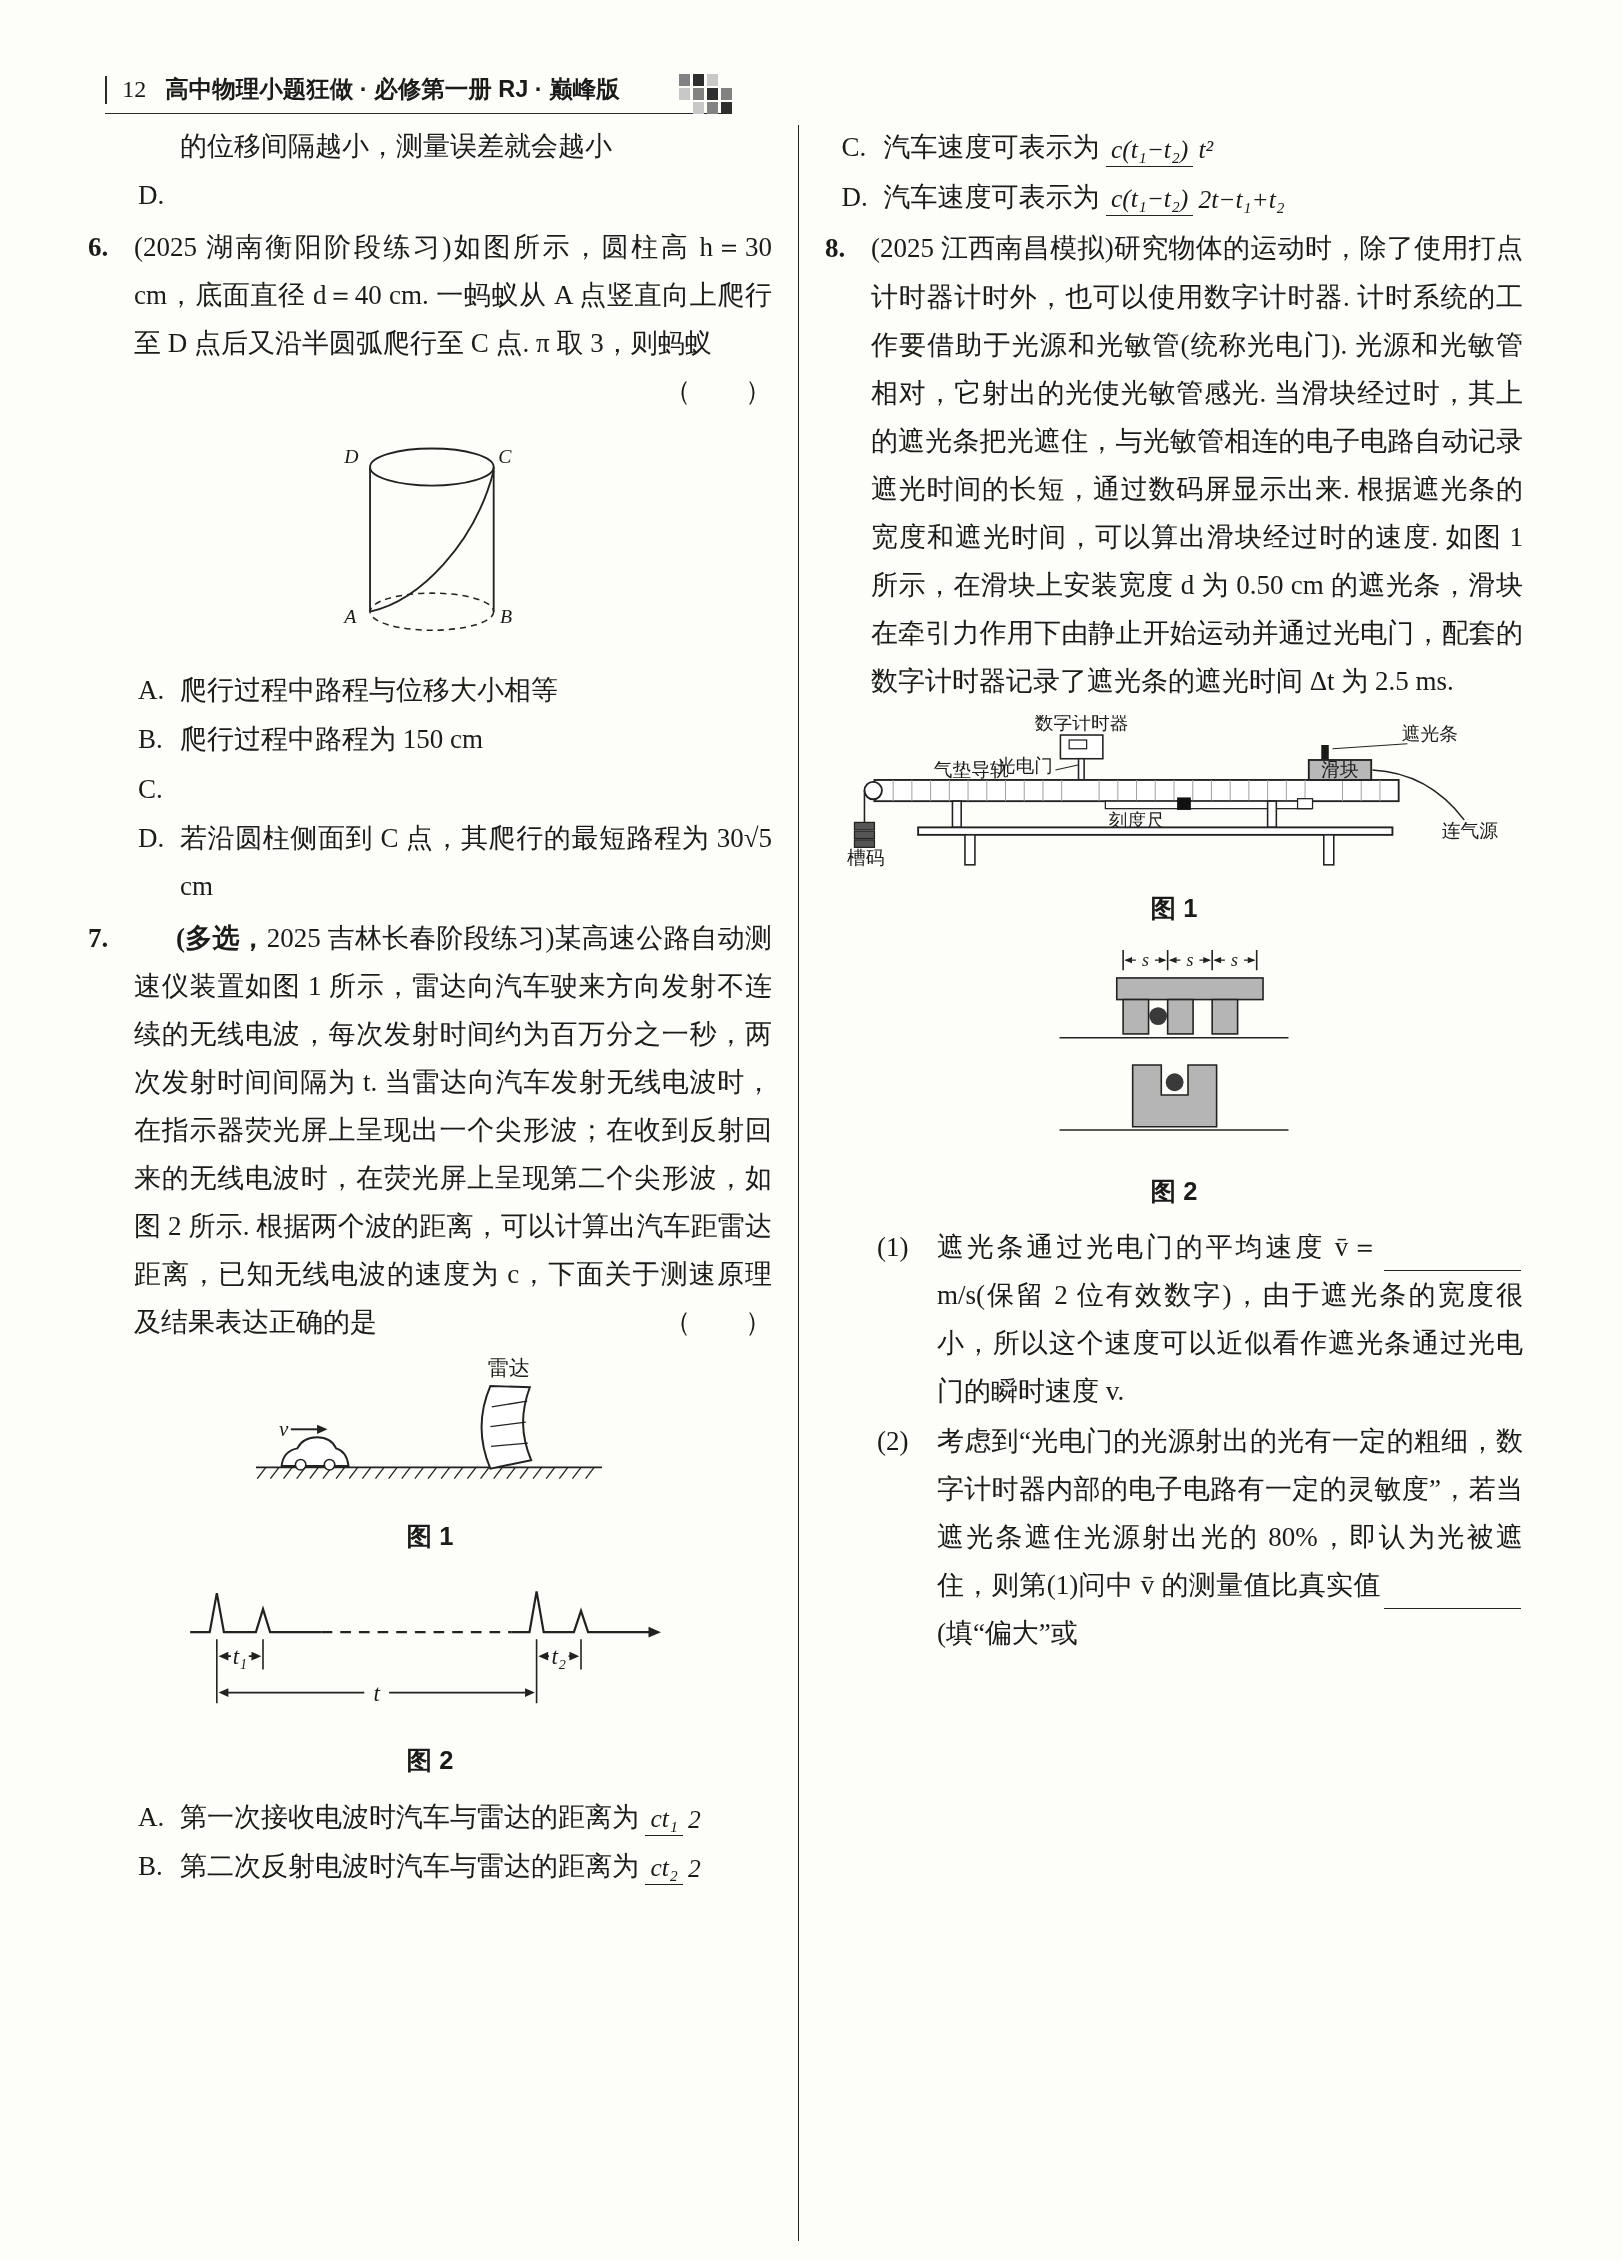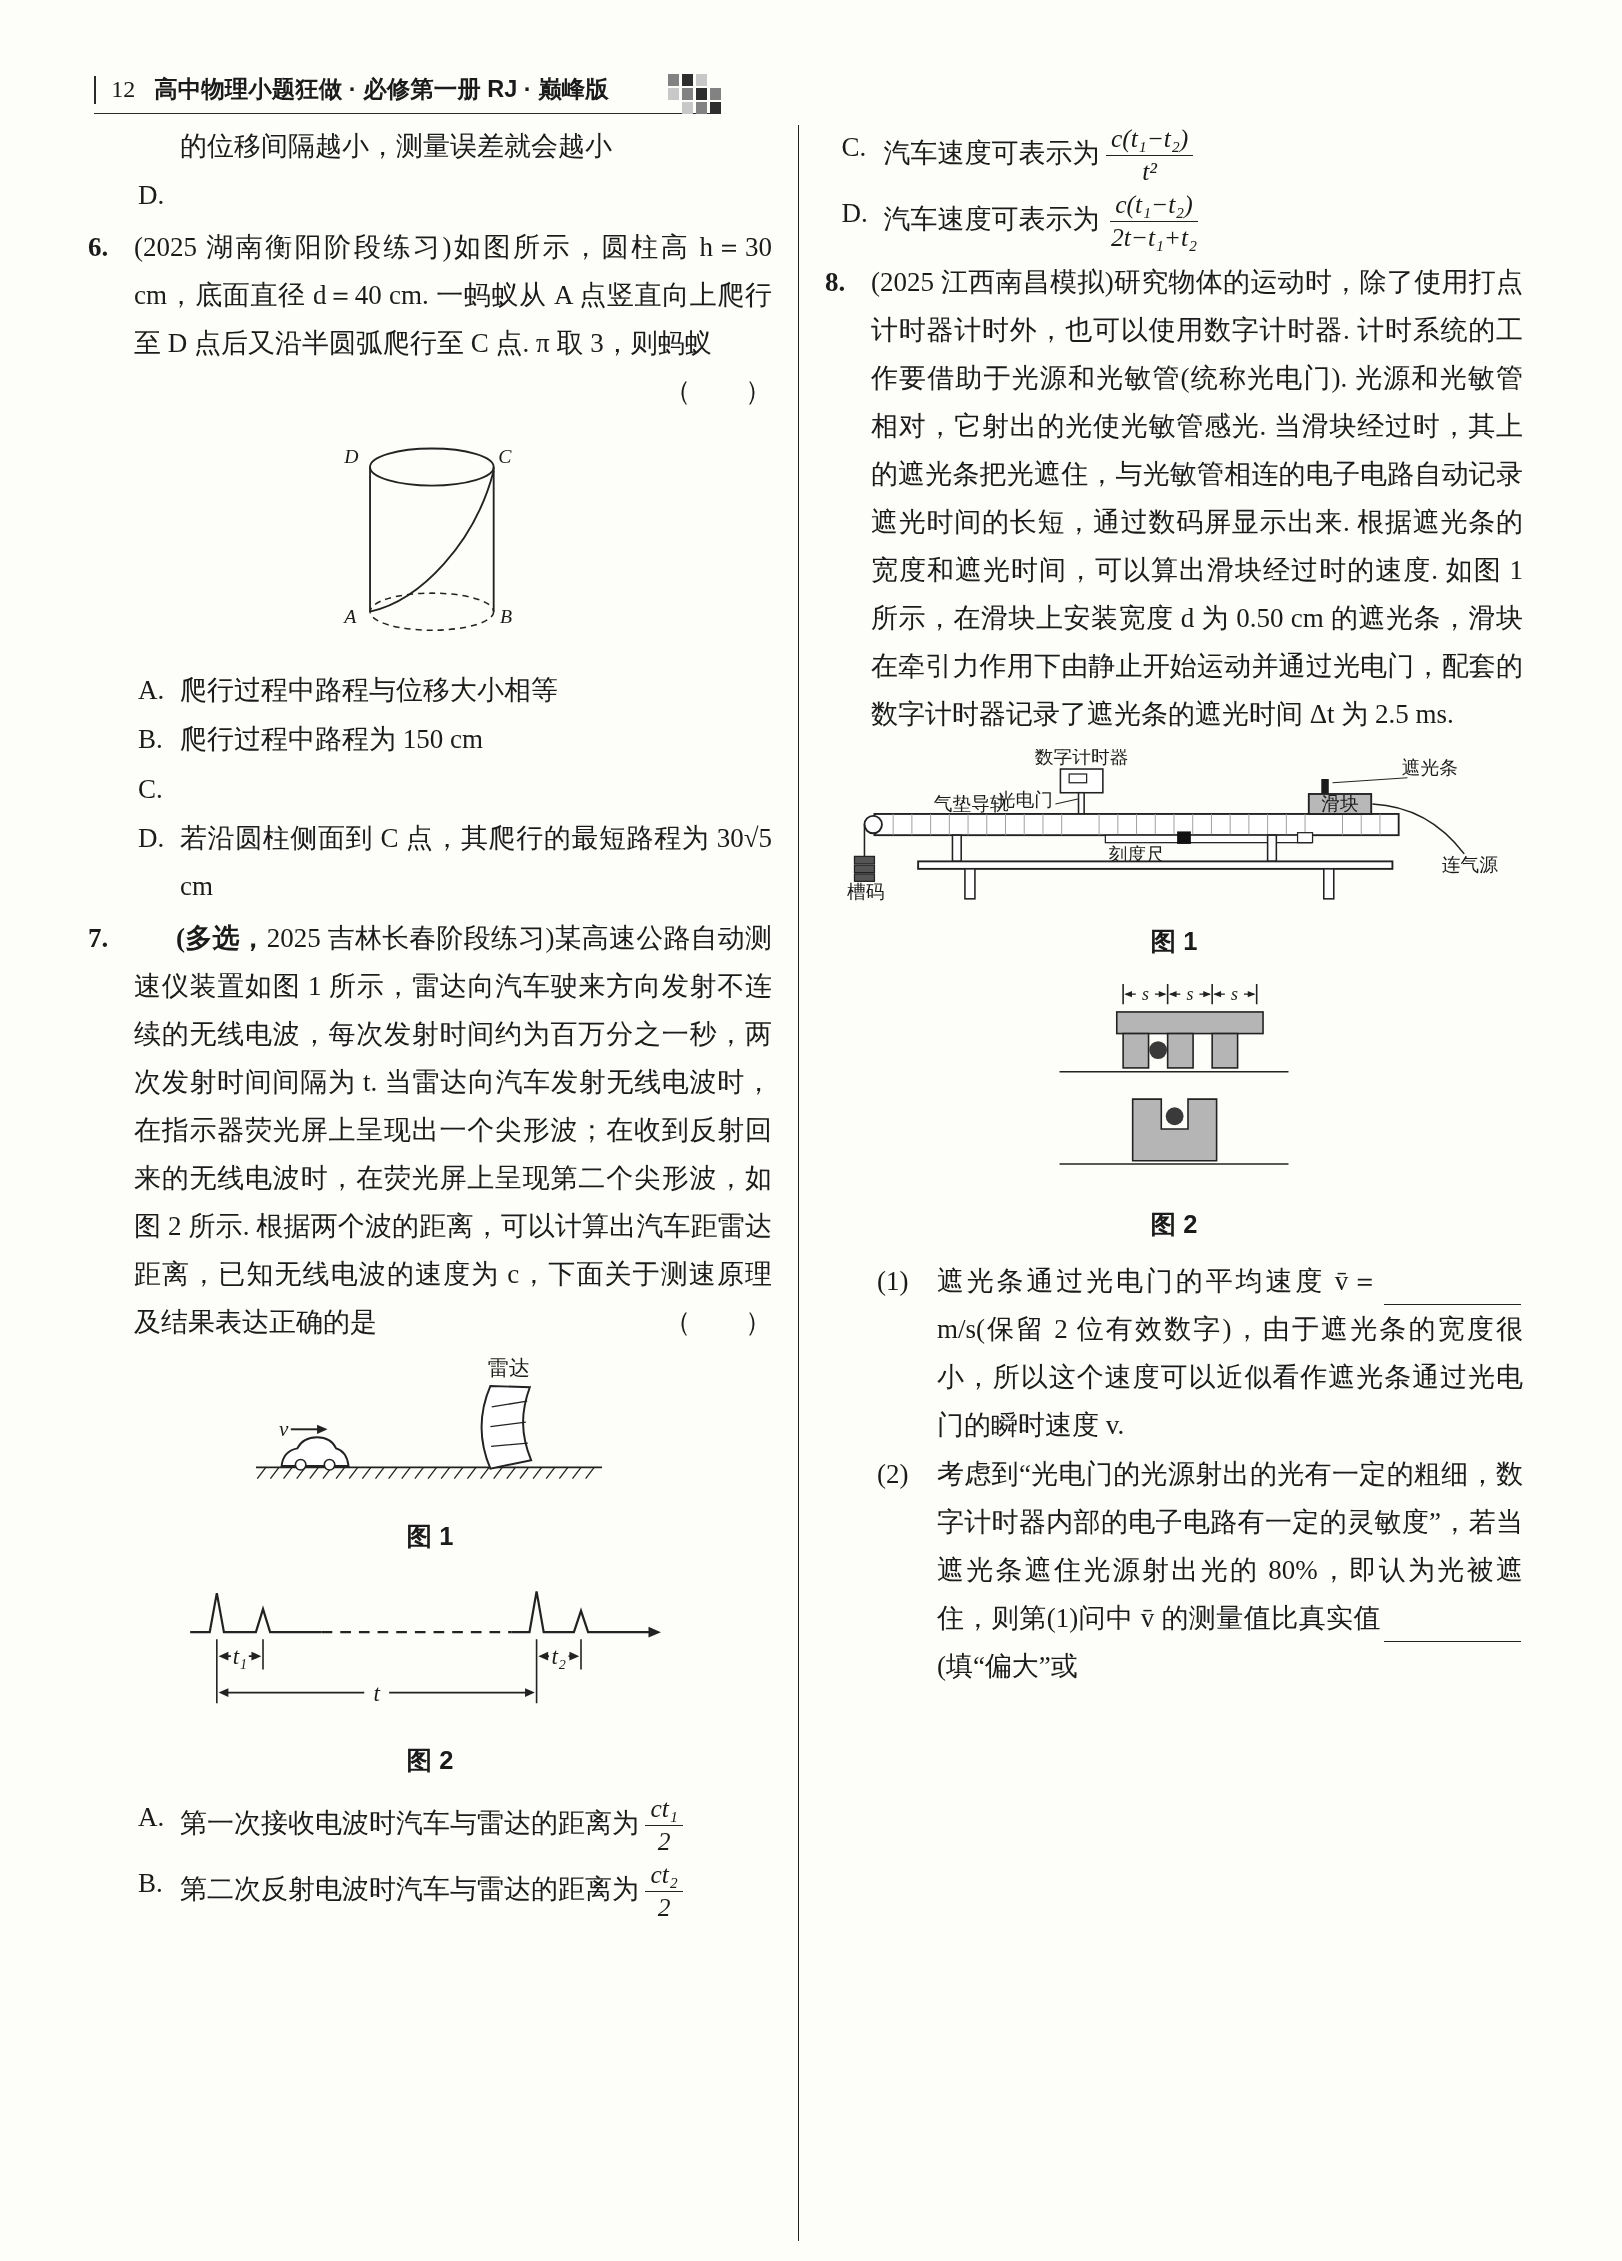--- a/index.html
+++ b/index.html
@@ -8,21 +8,21 @@
   .page {
     position: relative;
     width: 1622px; height: 2261px;
     background: #fdfdfa;
     font-family: "Liberation Serif", "DejaVu Serif", serif;
     font-size: 27px; line-height: 1.78; color: #1b1b1b;
     overflow: hidden;
   }
   
   .header {
-    position: absolute; left: 94px; top: 64px; width: 627px;
+    position: absolute; left: 105px; top: 64px; width: 627px;
     display: flex; align-items: flex-end; gap: 19px;
     padding-bottom: 9px; border-bottom: 1.9px solid #2a2a2a;
   }
   .pagenum { border-left: 2.5px solid #2a2a2a; padding-left: 15.3px; font-size: 24px; line-height: 1.15; }
   .htitle  { font-family: "Liberation Sans", "DejaVu Sans", sans-serif; font-weight: bold; font-size: 23.5px; line-height: 1.2; }
   .hdeco { margin-left: auto; position: relative; top: 10.2px;
            display: grid; grid-template-columns: repeat(4, 11.5px); grid-auto-rows: 11.5px; gap: 2.5px; }
   .hdeco i { display: block; }
   .sq1 { background: #2e2e2e; } .sq2 { background: #828282; } .sq3 { background: #c8c8c8; } .sq0 { background: transparent; }
   
@@ -45,21 +45,21 @@
   .sub { display: flex; align-items: flex-start; padding-left: 52px; margin: 1.3px 0; }
   .slabel { flex: none; width: 60px; }
   .stext  { flex: 1; text-align: justify; }
   .blank { display: inline-block; width: 137px; height: 1em; border-bottom: 1.9px solid #222; vertical-align: bottom; margin: 0 2.5px; }
   
   .fig { text-align: center; margin: 10.2px 0 2.5px; }
   .figcap { text-align: center; font-weight: bold; font-size: 25.5px;
             font-family: "Liberation Sans", "DejaVu Sans", sans-serif; margin: 1.3px 0 9px; }
   svg text { font-family: "Liberation Serif", "DejaVu Serif", serif; fill: #1b1b1b; }
   
-  .frac { display: inline-flex; flex-direction: column; align-items: center;
+  .frac { display: inline-flex; flex-direction: row; align-items: center;
           vertical-align: middle; line-height: 1.25; font-style: italic;
           font-size: 25.5px; margin: 0 3.8px 0 6.4px; }
   .frac .fnum { border-bottom: 1.9px solid #222; padding: 0 5.1px; }
   .frac .fden { padding: 0 5.1px; }
 </style>
 </head>
 <body>
 
 <div class="page">
 

